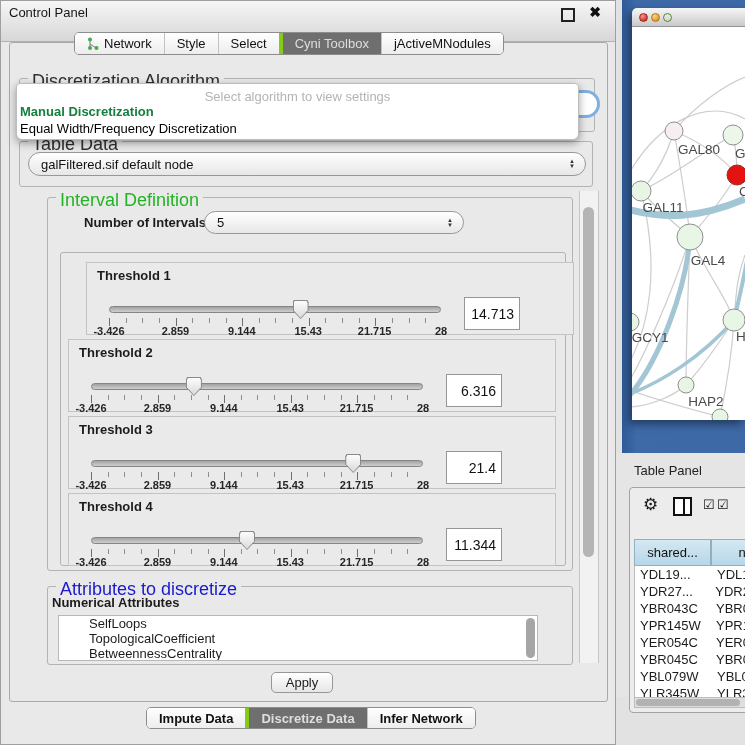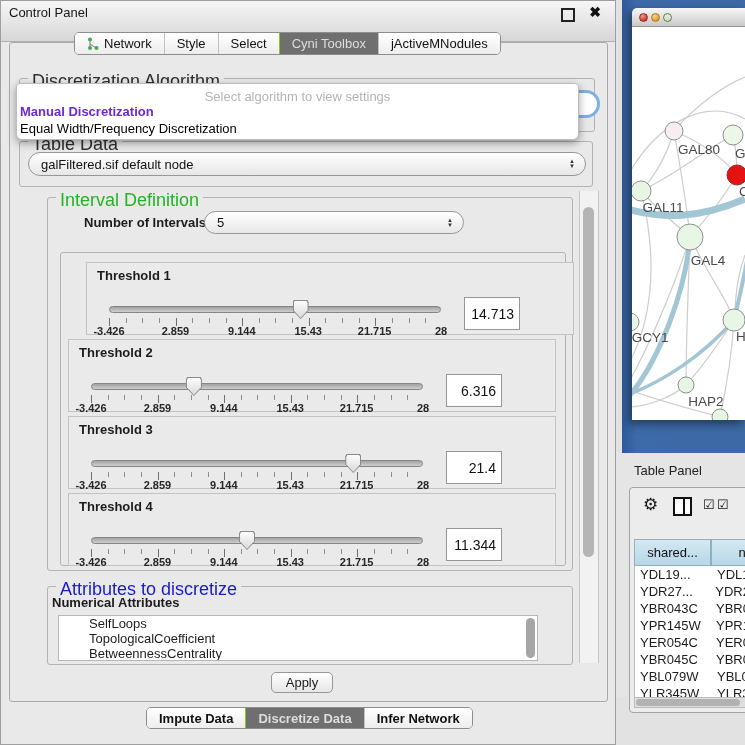--- a/index.html
+++ b/index.html
@@ -13,41 +13,41 @@
     background:linear-gradient(#f6f6f6,#d7d7d7);border-bottom:1px solid #b0b0b0;box-sizing:border-box;}
   #titlebar .title{position:absolute;left:8px;top:4px;font-size:13px;color:#161616;}
   .float-box{position:absolute;right:40px;top:7px;width:10px;height:10px;border:2px solid #222;}
   .close-x{position:absolute;right:14px;top:3px;font-size:14px;font-weight:bold;color:#111;}
   
   #top-tabs{position:absolute;left:73px;top:31px;height:21px;display:flex;z-index:6;
     border:1px solid #8d8d8d;border-radius:5px;overflow:hidden;background:#fff;}
   .seg{display:flex;align-items:center;justify-content:center;padding:0 12px;font-size:13px;
     background:linear-gradient(#ffffff,#ededed);color:#111;border-left:1px solid #c2c2c2;white-space:nowrap;}
   .seg:first-child{border-left:none;}
-  .seg.sel{background:#6f6f6f;color:#dedede;border-left:1px solid #84cc16;justify-content:center;}
+  .seg.sel{background:#6f6f6f;color:#dedede;border-left:4px solid #84cc16;justify-content:center;}
   .net-ic{margin-right:5px;display:inline-block;width:12px;height:14px;}
   
   #content-panel{position:absolute;left:8px;top:41px;width:599px;height:660px;background:#e9e9e9;
     border:1px solid #a9a9a9;border-radius:3px;box-sizing:border-box;}
   .group{position:absolute;border:1px solid #b3b3b3;border-radius:3px;}
   .gtitle{position:absolute;top:-8px;left:8px;background:#e9e9e9;padding:0 4px;font-size:18px;white-space:nowrap;}
   .gtitle.green{color:#22b422;}
   .gtitle.blue{color:#1a1acc;}
   .gtitle.gray{color:#2f2f2f;}
   
   .combo{position:absolute;background:linear-gradient(#ffffff,#e7e7e7);border:1px solid #989898;
     border-radius:12px;display:flex;align-items:center;box-sizing:border-box;}
   .combo .ctext{padding-left:12px;font-size:13px;color:#111;flex:1;white-space:nowrap;overflow:hidden;}
   .stepper{display:flex;flex-direction:column;align-items:center;margin-right:10px;line-height:5px;}
   .stepper span{font-size:6px;color:#333;}
   
   #algo-popup{position:absolute;left:15px;top:82px;width:563px;height:57px;background:#ffffff;
     border:1px solid #bdbdbd;border-radius:4px 4px 6px 6px;box-shadow:0 3px 9px rgba(0,0,0,.38);z-index:10;box-sizing:border-box;}
   #algo-popup .hint{position:absolute;left:0;right:0;top:5px;text-align:center;color:#b4b4b4;font-size:13px;}
-  #algo-popup .opt1{position:absolute;left:3px;top:20px;font-weight:bold;font-size:13px;color:#6d28d9;}
+  #algo-popup .opt1{position:absolute;left:3px;top:20px;font-weight:bold;font-size:13px;color:#15803d;}
   #algo-popup .opt2{position:absolute;left:3px;top:37px;font-size:13px;color:#000;}
   #algo-ring{position:absolute;left:12px;top:11px;width:568px;height:28px;border:3px solid #7fb0e2;
     border-radius:14px;background:#fff;box-sizing:border-box;}
   
   .vtrack{position:absolute;background:#f2f2f2;border-left:1px solid #c6c6c6;border-right:1px solid #c6c6c6;}
   .vthumb{position:absolute;background:#b5b5b5;border-radius:6px;}
   
   .thr-row{position:absolute;left:7px;width:488px;height:73px;border:1px solid #c3c3c3;background:#eaeaea;box-sizing:border-box;}
   .thr-title{position:absolute;left:10px;top:5px;font-weight:bold;font-size:13px;}
   .slider-wrap{position:absolute;left:22px;top:40px;width:332px;height:16px;}

